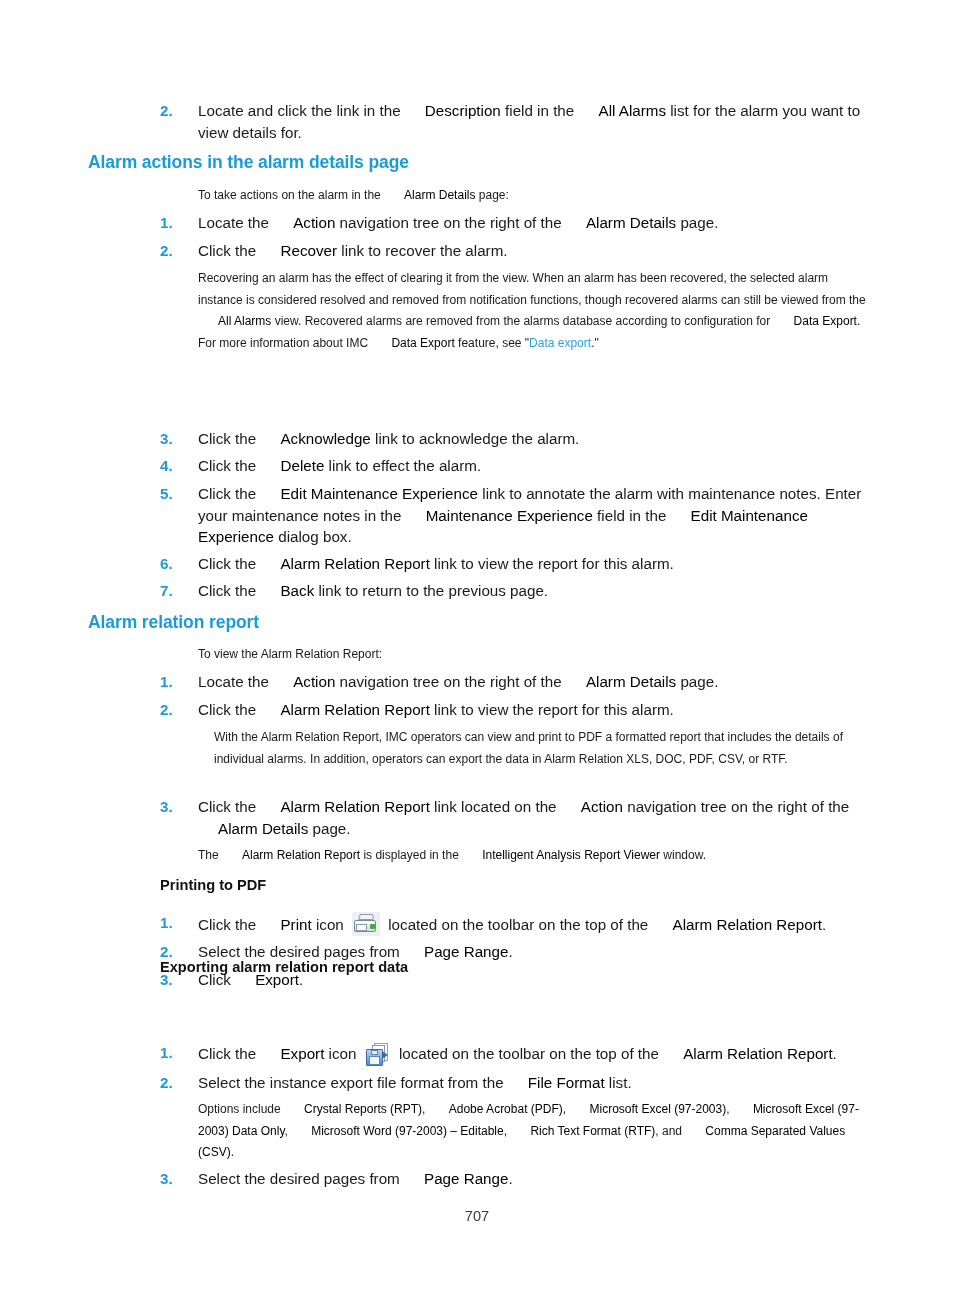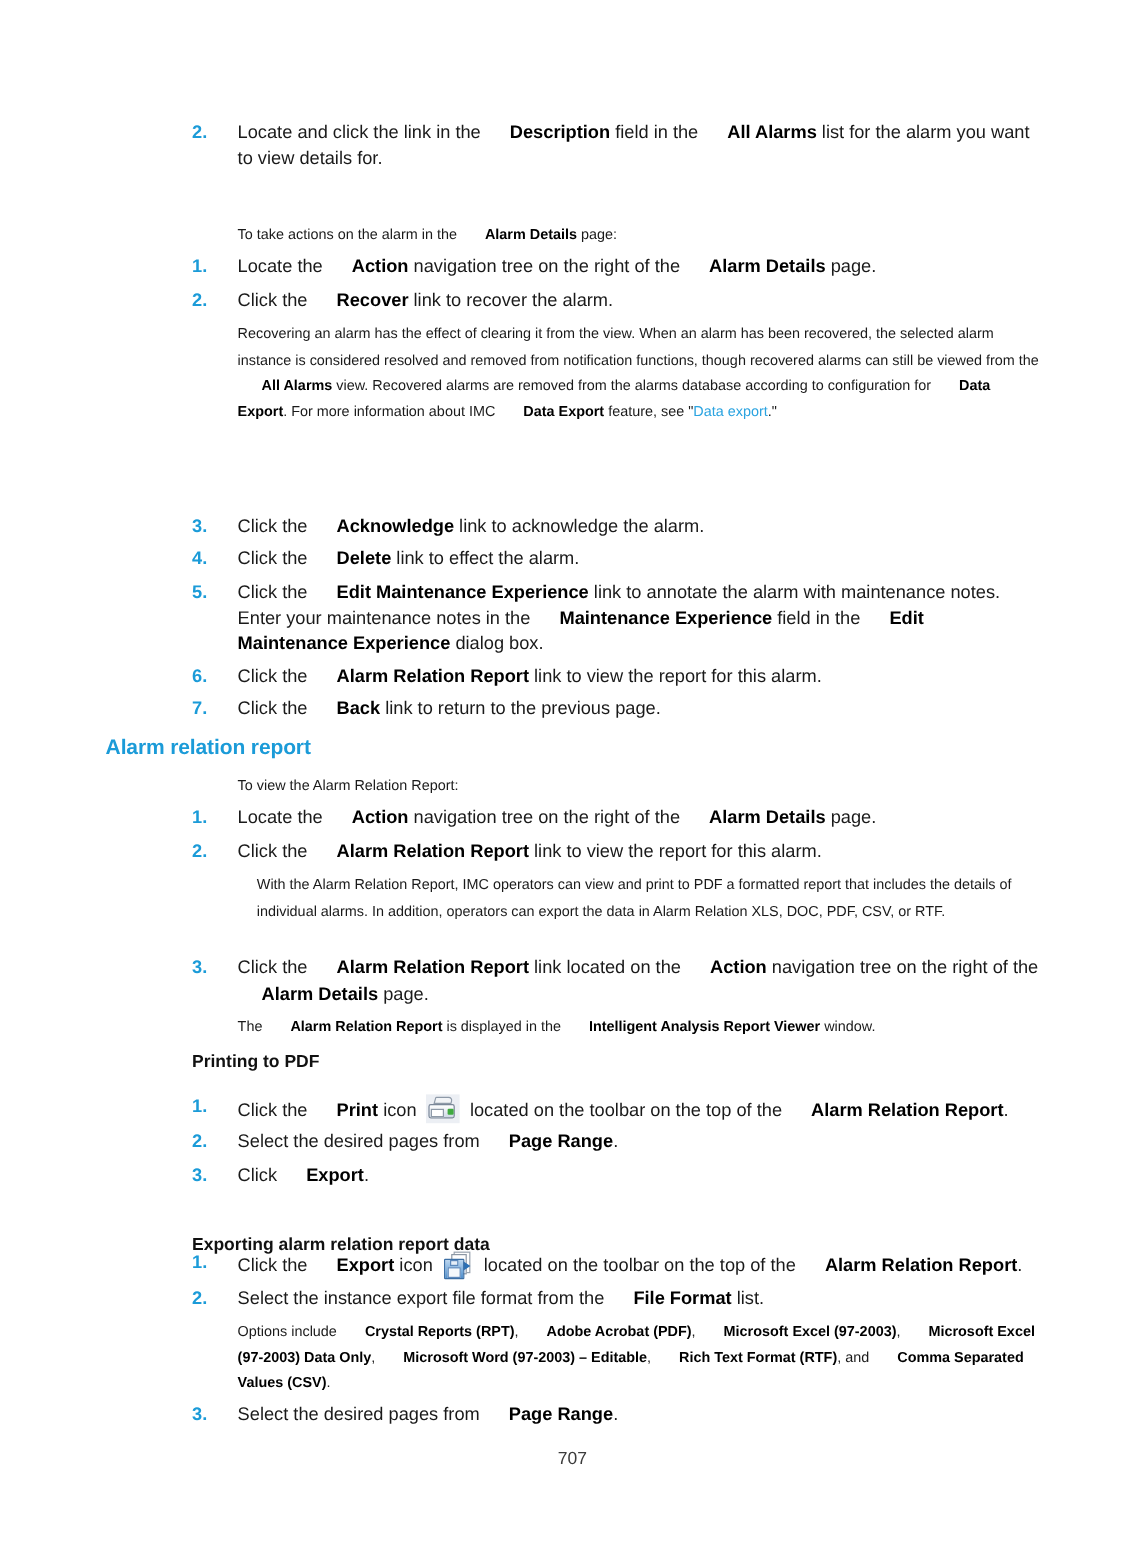--- a/index.html
+++ b/index.html
@@ -65,21 +65,21 @@
     width: 30px;
     color: #1b9bd8;
     font-weight: bold;
     font-size: 15.2px;
   }
   .li .body {
     display: block;
     margin-left: 38px;
   }
   b, .b {
-    font-weight: bold;
+    font-weight: normal;
     color: #000000;
     padding-left: 20px;
   }
   .link {
     color: #2aa3e0;
     text-decoration: none;
   }
 
   
   .icon-inline {
@@ -196,20 +196,21 @@
 </head>
 <body>
 
 <div class="page">
 
   <div class="li" style="top:100px;">
     <span class="num">2.</span>
     <span class="body"><span>Locate and click the link in the </span><b>Description</b><span> field in the </span><b>All Alarms</b><span> list for the alarm you want to view details for.</span></span>
   </div>
 
+  <div class="h2" style="top:152px;">Alarm actions in the alarm details page</div>
 
   <div class="para" style="top:185px;"><span>To take actions on the alarm in the </span><b>Alarm Details</b><span> page:</span></div>
 
   <div class="li" style="top:212px;">
     <span class="num">1.</span>
     <span class="body"><span>Locate the </span><b>Action</b><span> navigation tree on the right of the </span><b>Alarm Details</b><span> page.</span></span>
   </div>
 
   <div class="li" style="top:240px;">
     <span class="num">2.</span>
@@ -277,21 +278,21 @@
   <div class="li" style="top:941px;">
     <span class="num">2.</span>
     <span class="body"><span>Select the desired pages from </span><b>Page Range</b><span>.</span></span>
   </div>
 
   <div class="li" style="top:969px;">
     <span class="num">3.</span>
     <span class="body"><span>Click </span><b>Export</b><span>.</span></span>
   </div>
 
-  <div class="h3" style="top:1030px;">Exporting alarm relation report data</div>
+  <div class="h3" style="top:959px;">Exporting alarm relation report data</div>
 
   <div class="li" style="top:1042px;">
     <span class="num">1.</span>
     <span class="body"><span>Click the </span><b>Export</b><span> icon </span><span class="icon-inline export-icon" style="vertical-align:-9px;"><span class="page-sheet"></span><span class="page-sheet2"></span><span class="arrow"></span><span class="floppy"></span><span class="floppy-shutter"></span><span class="floppy-label"></span></span><span> located on the toolbar on the top of the </span><b>Alarm Relation Report</b><span>.</span></span>
   </div>
 
   <div class="li" style="top:1072px;">
     <span class="num">2.</span>
     <span class="body"><span>Select the instance export file format from the </span><b>File Format</b><span> list.</span></span>
   </div>

